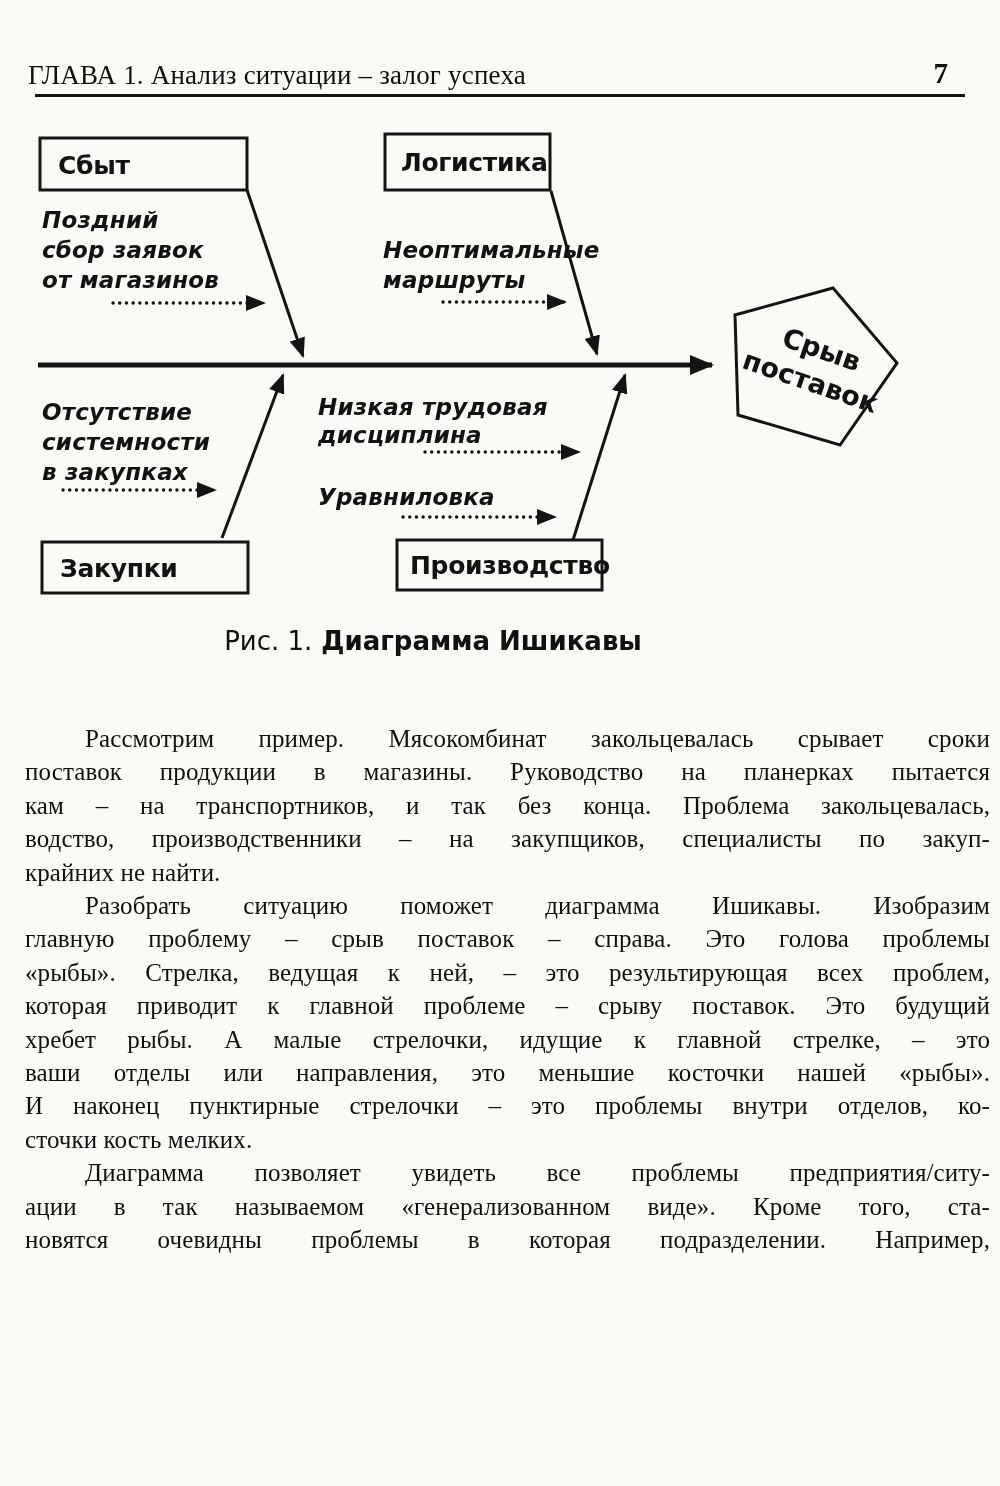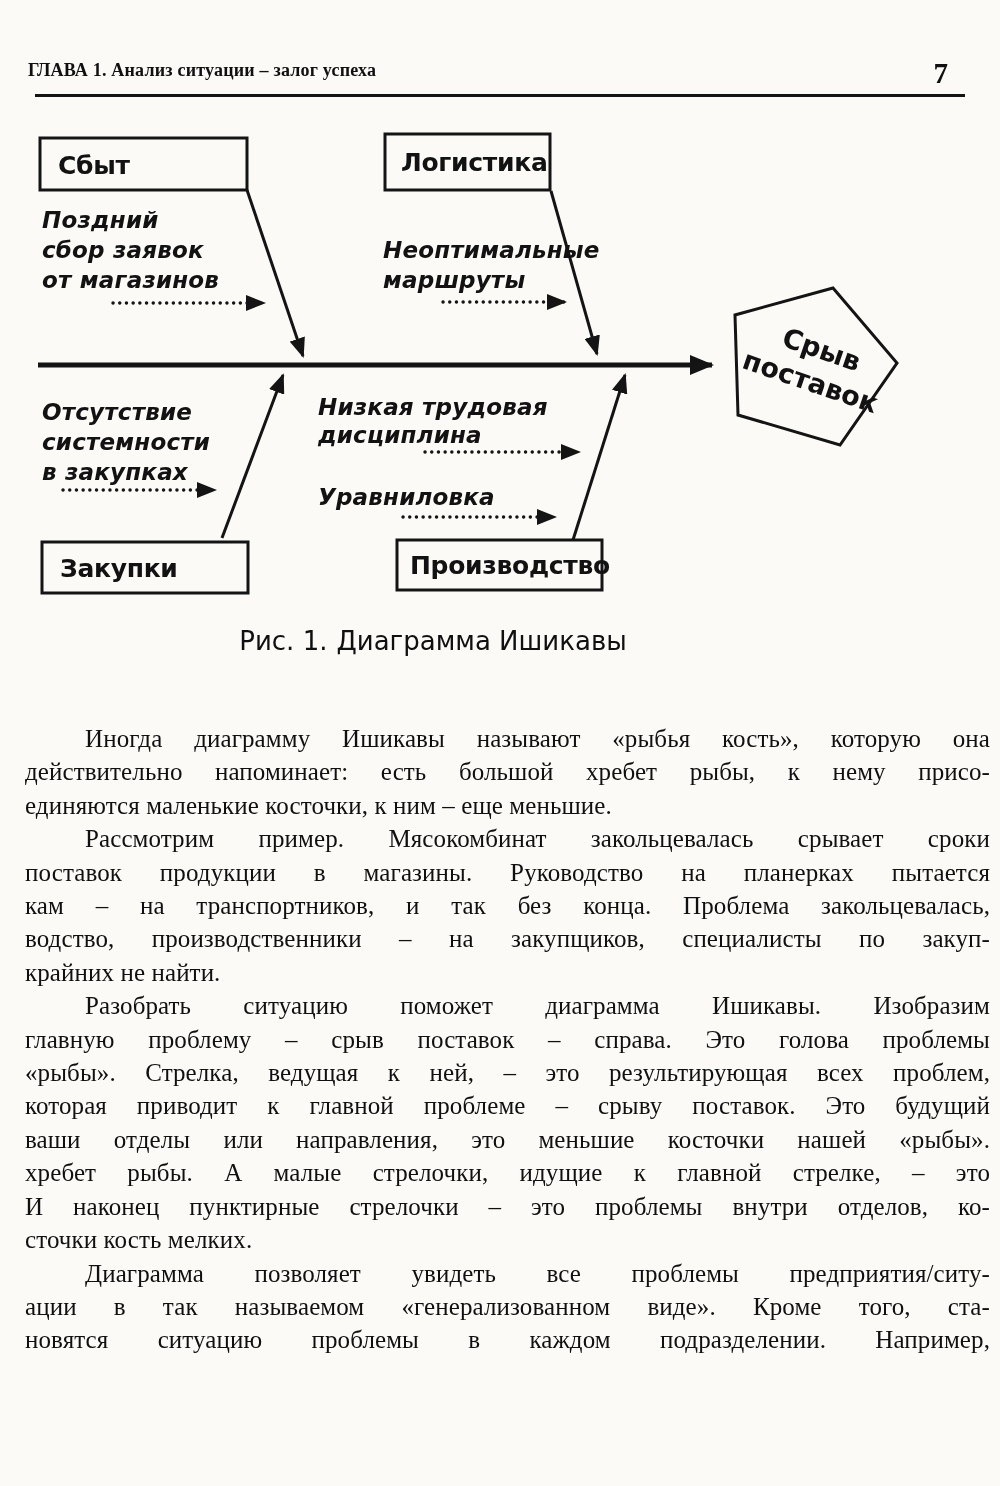--- a/index.html
+++ b/index.html
@@ -4,37 +4,37 @@
 <style>
   html,body { margin:0; padding:0; background:#d9d9d9; }
   .page {
     position:relative; width:1000px; height:1486px; margin:0 auto;
     background:#fbfaf6; color:#101010; overflow:hidden;
     font-family:"Liberation Serif", serif;
   }
   
   .chapter {
     position:absolute; left:28px; top:60px;
-    font-size:18px; font-weight:700; letter-spacing:0.2px; white-space:nowrap;
+    font-size:27px; font-weight:400; letter-spacing:0.2px; white-space:nowrap;
   }
   .pagenum {
     position:absolute; right:52px; top:57px; font-size:29px; font-weight:600;
   }
   .rule { position:absolute; left:35px; top:94px; width:930px; height:3px; background:#141414; }
   
   .fig { position:absolute; left:0; top:120px; width:1000px; height:480px; }
   .fig text { fill:#121212; }
   .boxlbl  { font:700 25px "DejaVu Sans", sans-serif; letter-spacing:-0.3px; }
   .cause   { font:italic 600 23px "DejaVu Sans", sans-serif; letter-spacing:0.2px; }
   .penta-t { font:700 27px "DejaVu Sans", sans-serif; text-anchor:middle; }
   .caption {
     position:absolute; top:626px; left:0; width:866px; text-align:center;
     font-family:"DejaVu Sans", sans-serif; font-size:26px;
   }
-  .caption .cap-title { font-weight:400; margin-left:9px; }
+  .caption .cap-title { font-weight:700; margin-left:9px; }
   
   .bodytext {
     position:absolute; left:25px; top:722px; width:965px;
     font-size:25px; line-height:33.4px; letter-spacing:0.1px;
     text-align:justify;
   }
   .bl { text-align:justify; text-align-last:justify; }
   .bl.first { padding-left:60px; }
   .bl.end { text-align-last:left; }
 </style>
@@ -104,41 +104,36 @@
       <text class="penta-t" x="816" y="272">поставок</text>
     </g>
   </svg>
 
   <div class="caption">
     <span class="cap-prefix">Рис. 1.</span><span class="cap-title">Диаграмма Ишикавы</span>
   </div>
 
   <div class="bodytext">
     <div>
-      <div class="bl first">Иногда диаграмму Ишикавы называют «рыбья кость», которую она</div>
-      <div class="bl">действительно напоминает: есть большой хребет рыбы, к нему присо-</div>
-      <div class="bl end">единяются маленькие косточки, к ним – еще меньшие.</div>
-    </div>
-    <div>
       <div class="bl first">Рассмотрим пример. Мясокомбинат закольцевалась срывает сроки</div>
       <div class="bl">поставок продукции в магазины. Руководство на планерках пытается</div>
       <div class="bl">кам – на транспортников, и так без конца. Проблема закольцевалась,</div>
       <div class="bl">водство, производственники – на закупщиков, специалисты по закуп-</div>
       <div class="bl end">крайних не найти.</div>
     </div>
     <div>
       <div class="bl first">Разобрать ситуацию поможет диаграмма Ишикавы. Изобразим</div>
       <div class="bl">главную проблему – срыв поставок – справа. Это голова проблемы</div>
       <div class="bl">«рыбы». Стрелка, ведущая к ней, – это результирующая всех проблем,</div>
       <div class="bl">которая приводит к главной проблеме – срыву поставок. Это будущий</div>
+      <div class="bl">хребет рыбы. А малые стрелочки, идущие к главной стрелке, – это</div>
       <div class="bl">ваши отделы или направления, это меньшие косточки нашей «рыбы».</div>
-      <div class="bl">хребет рыбы. А малые стрелочки, идущие к главной стрелке, – это</div>
       <div class="bl">И наконец пунктирные стрелочки – это проблемы внутри отделов, ко-</div>
       <div class="bl end">сточки кость мелких.</div>
     </div>
     <div>
       <div class="bl first">Диаграмма позволяет увидеть все проблемы предприятия/ситу-</div>
       <div class="bl">ации в так называемом «генерализованном виде». Кроме того, ста-</div>
-      <div class="bl">новятся ситуацию проблемы в каждом подразделении. Например,</div>
+      <div class="bl">новятся очевидны проблемы в которая подразделении. Например,</div>
     </div>
   </div>
 
 </div>
 
 </body></html>

